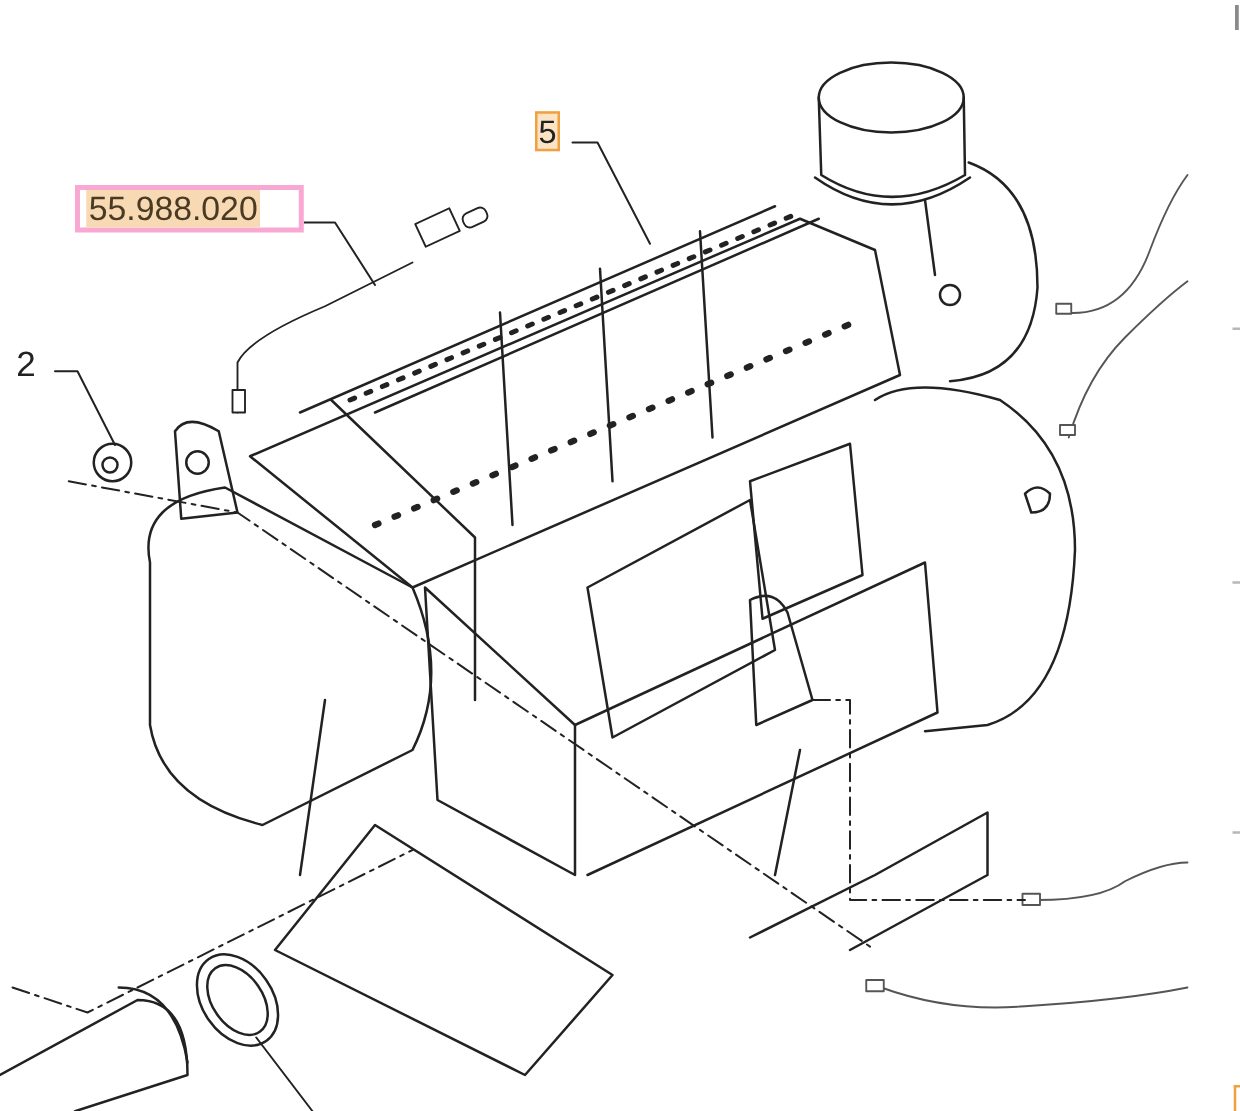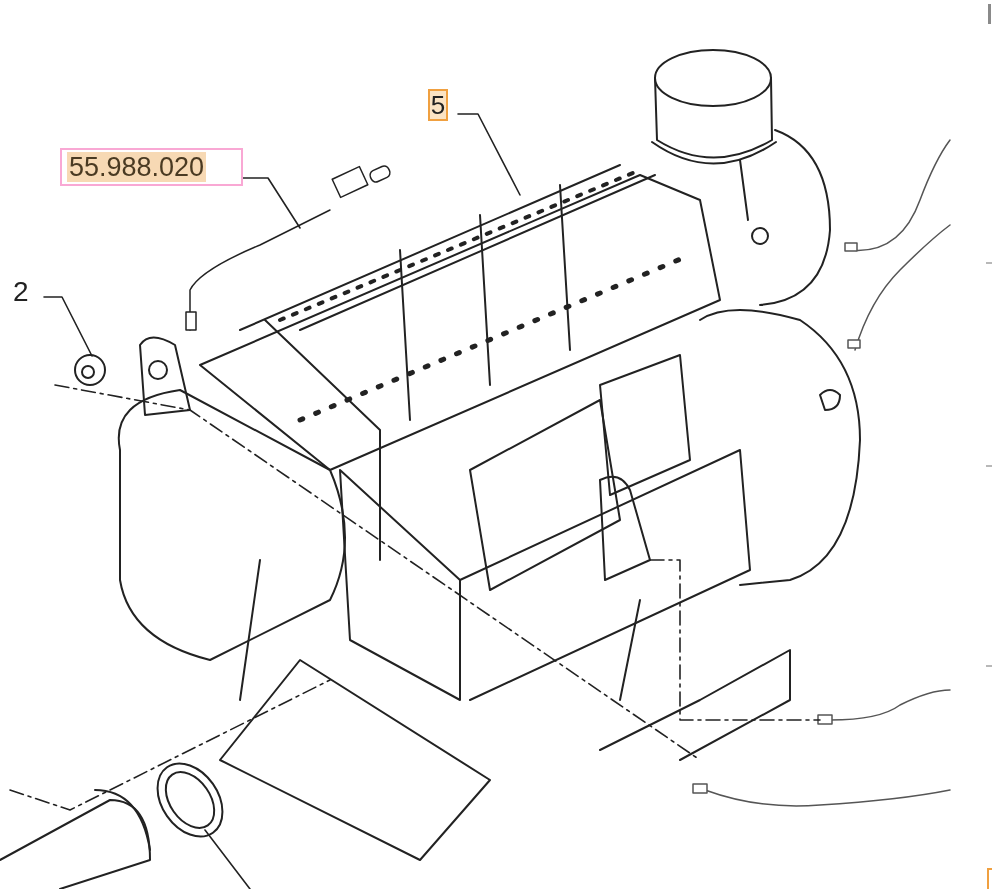--- a/index.html
+++ b/index.html
@@ -1,19 +1,19 @@
 <!DOCTYPE html>
 <html><head>
 <meta charset="utf-8">
 <style>
   html,body{margin:0;padding:0;background:#ffffff;}
   body{width:992px;height:889px;position:relative;overflow:hidden;font-family:"Liberation Sans",sans-serif;}
   #canvas{position:absolute;left:0;top:0;width:992px;height:889px;}
   .callout{position:absolute;font-family:"Liberation Sans",sans-serif;color:#222;line-height:1;}
-  .callout-ref{left:60px;top:148px;height:38px;width:183px;border:2px solid #f9a8d4;background:#fff;box-sizing:border-box;display:flex;align-items:center;padding-left:5px;}
+  .callout-ref{left:60px;top:148px;height:38px;width:183px;border:4px solid #f9a8d4;background:#fff;box-sizing:border-box;display:flex;align-items:center;padding-left:5px;}
   .callout-ref span{background:#f7d9b4;color:#4a3a22;font-size:27px;padding:2px 2px 1px 2px;}
   .callout-5{left:428px;top:89px;width:20px;height:32px;border:2px solid #f0a040;background:#fbe3c4;box-sizing:border-box;font-size:26px;display:flex;align-items:center;justify-content:center;}
   .callout-2{left:13px;top:278px;font-size:28px;}
   .side-rail{position:absolute;left:988px;top:4px;width:3px;height:20px;background:#8a8a8a;}
   .tick{position:absolute;left:986px;width:6px;height:2px;background:#b8b8b8;}
   .orange-bracket{position:absolute;left:987px;top:868px;width:5px;height:21px;border-left:2px solid #f0a040;border-top:2px solid #f0a040;box-sizing:border-box;}
 </style>
 </head>
 <body>
 

